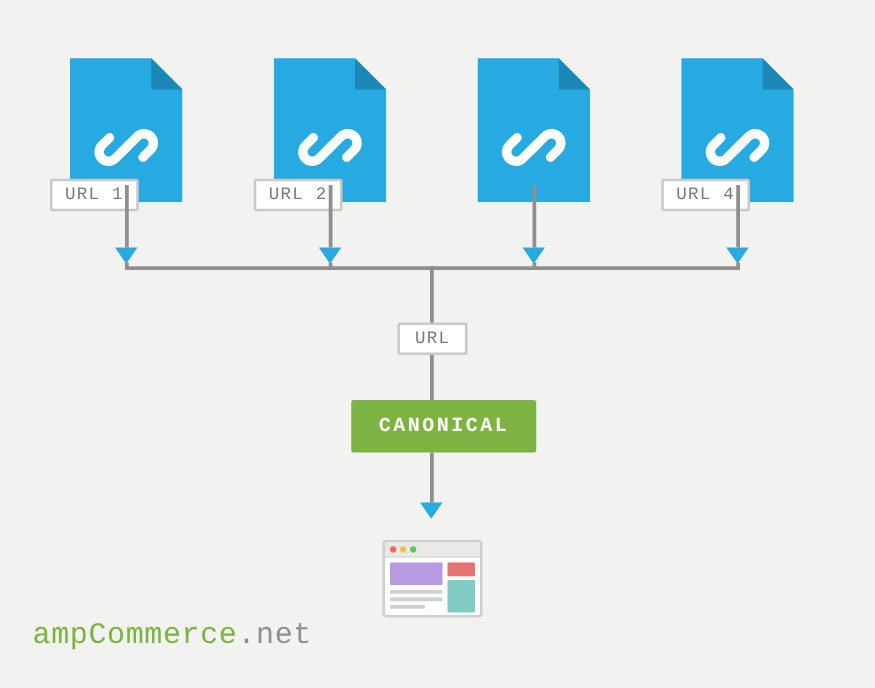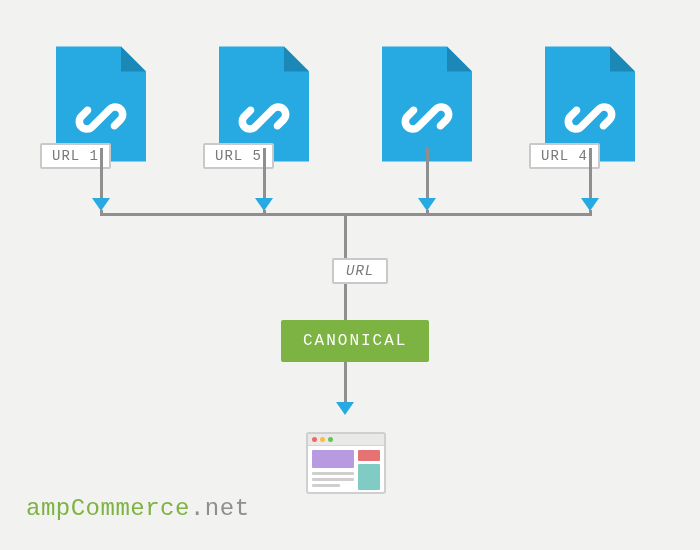--- a/index.html
+++ b/index.html
@@ -71,20 +71,21 @@
   
   .canonical-box {
     position: absolute;
     background: #7cb342;
     color: #fff;
     font-family: "Courier New", monospace;
     font-size: 16px;
     letter-spacing: 2px;
     padding: 12px 22px;
     border-radius: 2px;
+    font-weight: bold;
   }
 
   
   .browser {
     position: absolute;
     width: 80px;
     height: 62px;
     background: #fff;
     border: 2px solid #cfcfcf;
     border-radius: 3px;
@@ -134,21 +135,21 @@
 <div class="file" style="left:219px;">
   <svg viewBox="0 0 90 115">
     <polygon points="0,0 65,0 90,25 90,115 0,115" fill="#27aae1"></polygon>
     <polygon points="65,0 90,25 65,25" fill="#1b88b8"></polygon>
   </svg>
   <div class="link-glyph">
     <svg width="34" height="34" viewBox="0 0 24 24">
       <path d="M10.59 13.41a1 1 0 0 1 0-1.41l3-3a3 3 0 1 1 4.24 4.24l-1.5 1.5a1 1 0 1 1-1.41-1.41l1.5-1.5a1 1 0 1 0-1.41-1.41l-3 3a1 1 0 0 1-1.42 0zM13.41 10.59a1 1 0 0 1 0 1.41l-3 3a3 3 0 1 1-4.24-4.24l1.5-1.5a1 1 0 1 1 1.41 1.41l-1.5 1.5a1 1 0 1 0 1.41 1.41l3-3a1 1 0 0 1 1.42 0z" fill="#fff"></path>
     </svg>
   </div>
-  <div class="badge">URL 5</div>
+  <div class="badge">URL 2</div>
 </div>
 
 <div class="file" style="left:382px;">
   <svg viewBox="0 0 90 115">
     <polygon points="0,0 65,0 90,25 90,115 0,115" fill="#27aae1"></polygon>
     <polygon points="65,0 90,25 65,25" fill="#1b88b8"></polygon>
   </svg>
   <div class="link-glyph">
     <svg width="34" height="34" viewBox="0 0 24 24">
       <path d="M10.59 13.41a1 1 0 0 1 0-1.41l3-3a3 3 0 1 1 4.24 4.24l-1.5 1.5a1 1 0 1 1-1.41-1.41l1.5-1.5a1 1 0 1 0-1.41-1.41l-3 3a1 1 0 0 1-1.42 0zM13.41 10.59a1 1 0 0 1 0 1.41l-3 3a3 3 0 1 1-4.24-4.24l1.5-1.5a1 1 0 1 1 1.41 1.41l-1.5 1.5a1 1 0 1 0 1.41 1.41l3-3a1 1 0 0 1 1.42 0z" fill="#fff"></path>
@@ -183,21 +184,21 @@
 
 <div class="line hline" style="left:100px; top:213px; width:492px;"></div>
 
 <div class="line vline" style="left:100px; top:210px; height:5px;"></div>
 <div class="line vline" style="left:263px; top:210px; height:5px;"></div>
 <div class="line vline" style="left:426px; top:210px; height:5px;"></div>
 <div class="line vline" style="left:589px; top:210px; height:5px;"></div>
 
 <div class="line vline" style="left:344px; top:213px; height:48px;"></div>
 
-<div class="url-pill" style="left:332px; top:258px;font-style:italic;">URL</div>
+<div class="url-pill" style="left:318px; top:258px;">URL</div>
 
 <div class="line vline" style="left:344px; top:284px; height:38px;"></div>
 
 <div class="canonical-box" style="left:281px; top:320px;">CANONICAL</div>
 
 <div class="line vline" style="left:344px; top:362px; height:40px;"></div>
 <div class="arrow-down" style="left:336px; top:402px;"></div>
 
 <div class="browser" style="left:306px; top:432px;">
   <div class="titlebar">

